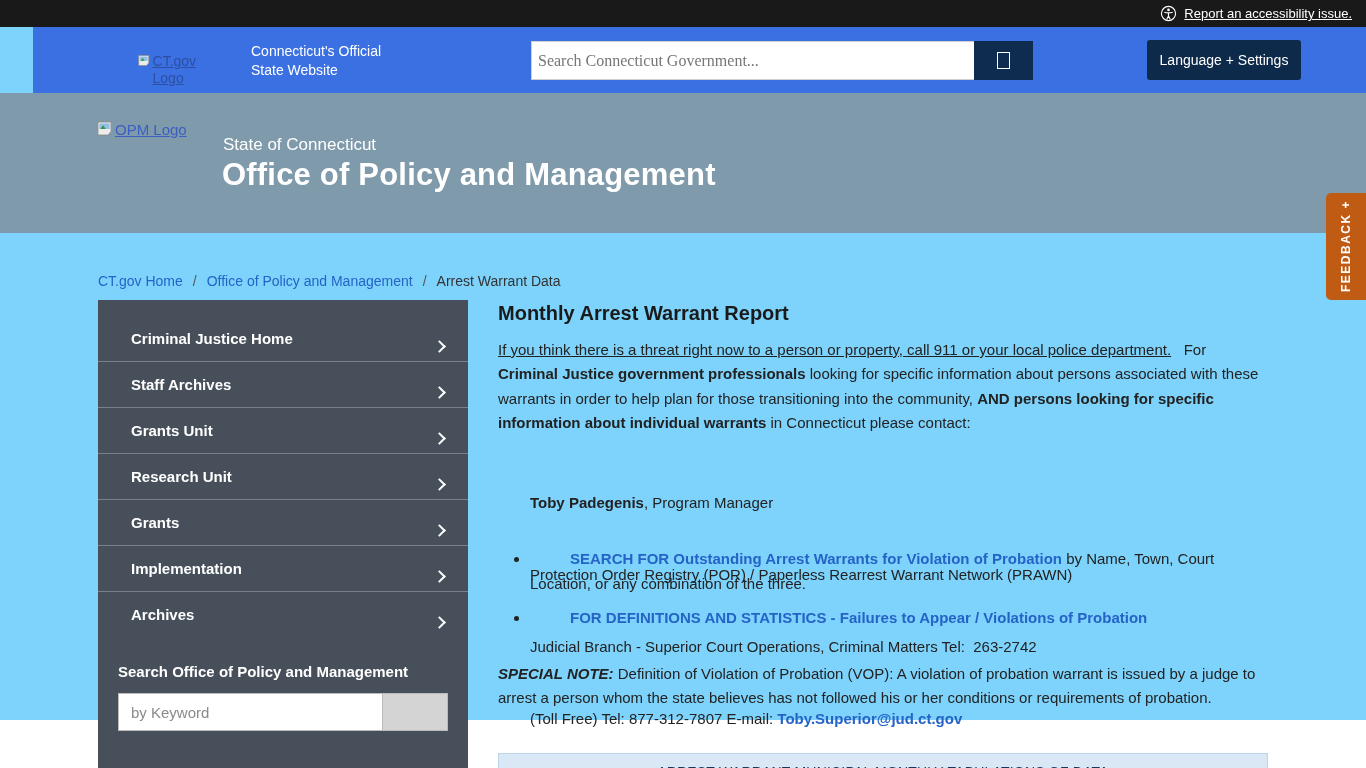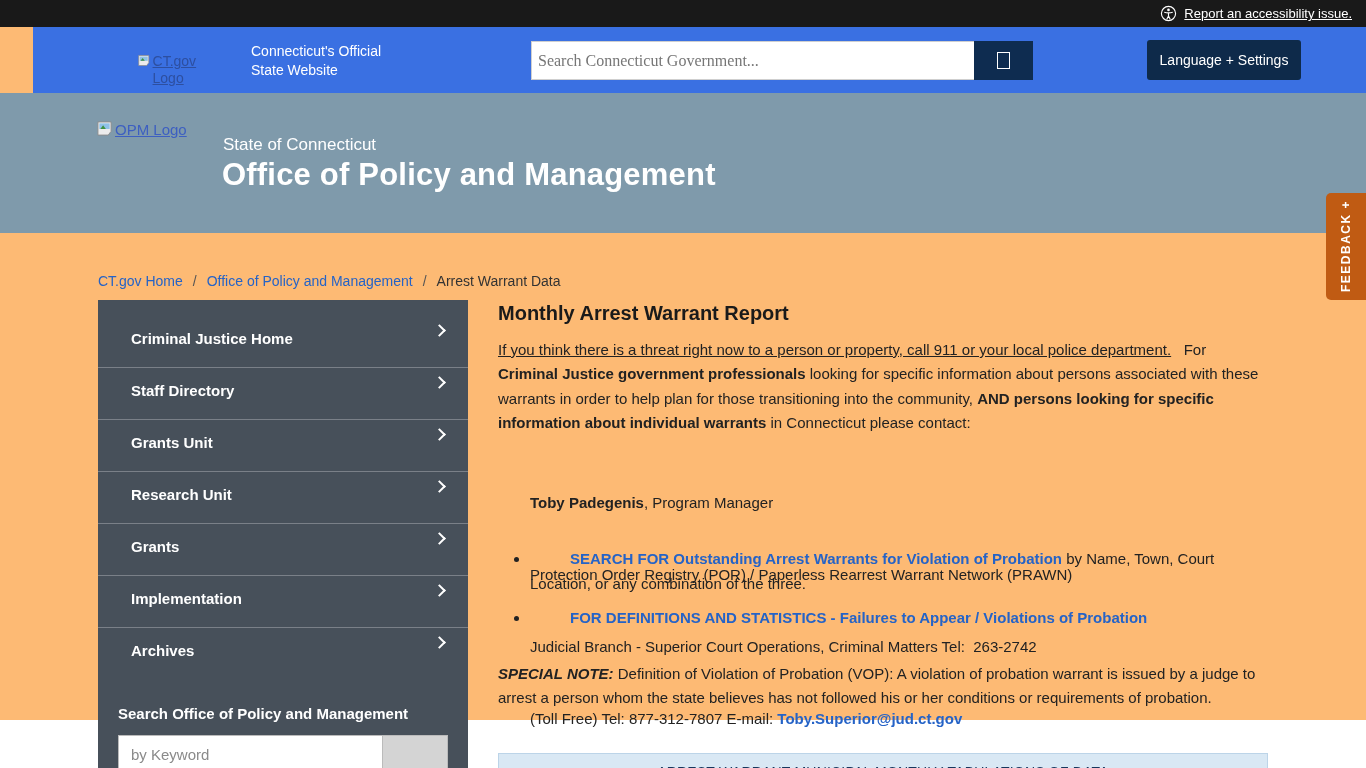--- a/index.html
+++ b/index.html
@@ -1,18 +1,18 @@
 <!DOCTYPE html>
 <html><head>
 <meta charset="utf-8">
 <style>
   * { margin:0; padding:0; box-sizing:border-box; }
   html,body { width:1366px; height:768px; overflow:hidden; background:#fff;
     font-family:"Liberation Sans", sans-serif; }
-  .page { position:relative; width:1366px; height:720px; background:#fdba74; }
+  .page { position:relative; width:1366px; height:720px; background:#7dd3fc; }
 
   
   .topbar { position:absolute; top:0; left:0; width:1366px; height:27px;
     background:#191919; display:flex; align-items:center; justify-content:flex-end;
     padding-right:14px; gap:7px; }
   .topbar a { color:#fff; font-size:13px; text-decoration:underline; }
   .acc-icon { width:17px; height:17px; flex:0 0 auto; }
 
   
   .header { position:absolute; top:27px; left:0; width:1366px; height:66px;
@@ -53,22 +53,22 @@
 
   
   .breadcrumb { position:absolute; left:98px; top:273px; font-size:14px; color:#444; }
   .breadcrumb a { color:#2563c7; text-decoration:none; cursor:pointer; }
   .breadcrumb .sep { margin:0 10px; color:#555; }
   .breadcrumb .current { color:#333; }
 
   
   .sidebar { position:absolute; left:98px; top:300px; width:370px; height:468px;
     background:#47505a; padding-top:16px; }
-  .side-item { display:flex; align-items:flex-start; justify-content:space-between;
-    padding:10px 24px 16px 33px; border-bottom:1px solid rgba(255,255,255,0.28);
+  .side-item { display:flex; align-items:flex-end; justify-content:space-between;
+    padding:10px 24px 10px 33px; border-bottom:1px solid rgba(255,255,255,0.28);
     cursor:pointer; }
   .side-item:last-of-type { border-bottom:none; }
   .side-item .lbl { color:#fff; font-size:15px; font-weight:bold; line-height:25px;
     max-width:270px; }
   .chev { width:9px; height:9px; border-top:2.5px solid #fff; border-right:2.5px solid #fff;
     transform:rotate(45deg); flex:0 0 auto; margin-left:12px; }
   .side-search { padding:26px 20px 0 20px; }
   .side-search h3 { color:#fff; font-size:15px; font-weight:bold; margin-bottom:13px; }
   .side-search-row { display:flex; }
   .side-search-row input { flex:1; height:38px; border:1px solid #bbb; border-right:none;
@@ -157,21 +157,21 @@
 
   <nav class="breadcrumb" id="breadcrumb"><a href="#">CT.gov Home</a><span class="sep">/</span><a href="#">Office of Policy and Management</a><span class="sep">/</span><span class="current">Arrest Warrant Data</span></nav>
 
   <aside class="sidebar">
     <div id="side-items">
         <div class="side-item">
           <span class="lbl">Criminal Justice Home</span>
           <span class="chev"></span>
         </div>
         <div class="side-item">
-          <span class="lbl">Staff Directory</span>
+          <span class="lbl">Staff Archives</span>
           <span class="chev"></span>
         </div>
         <div class="side-item">
           <span class="lbl">Grants Unit</span>
           <span class="chev"></span>
         </div>
         <div class="side-item">
           <span class="lbl">Research Unit</span>
           <span class="chev"></span>
         </div>

